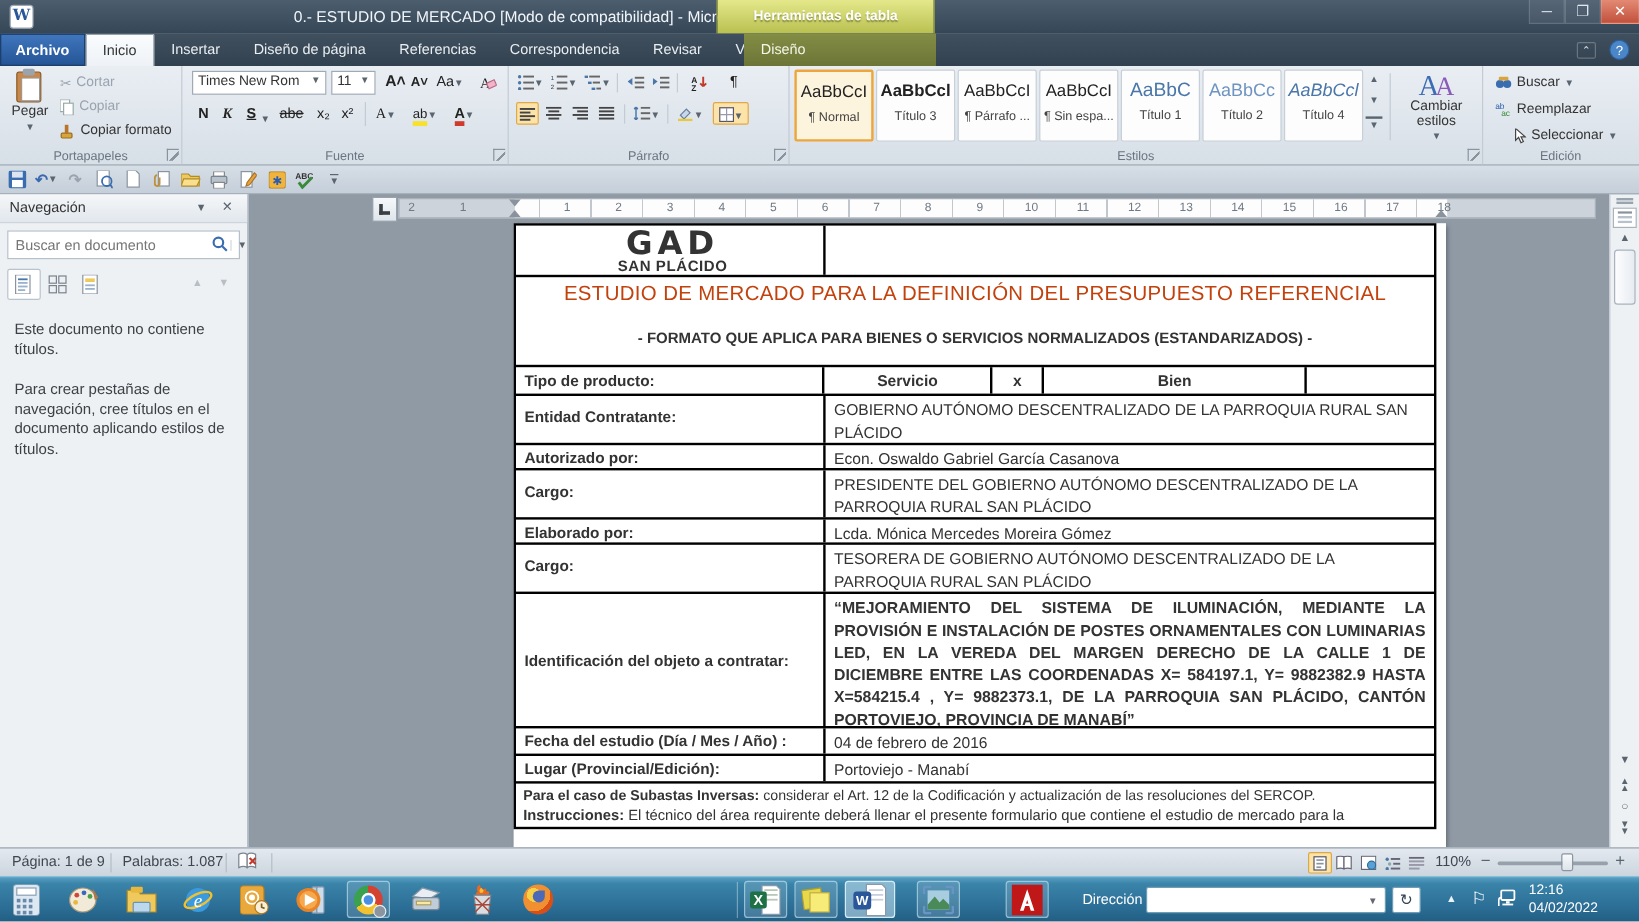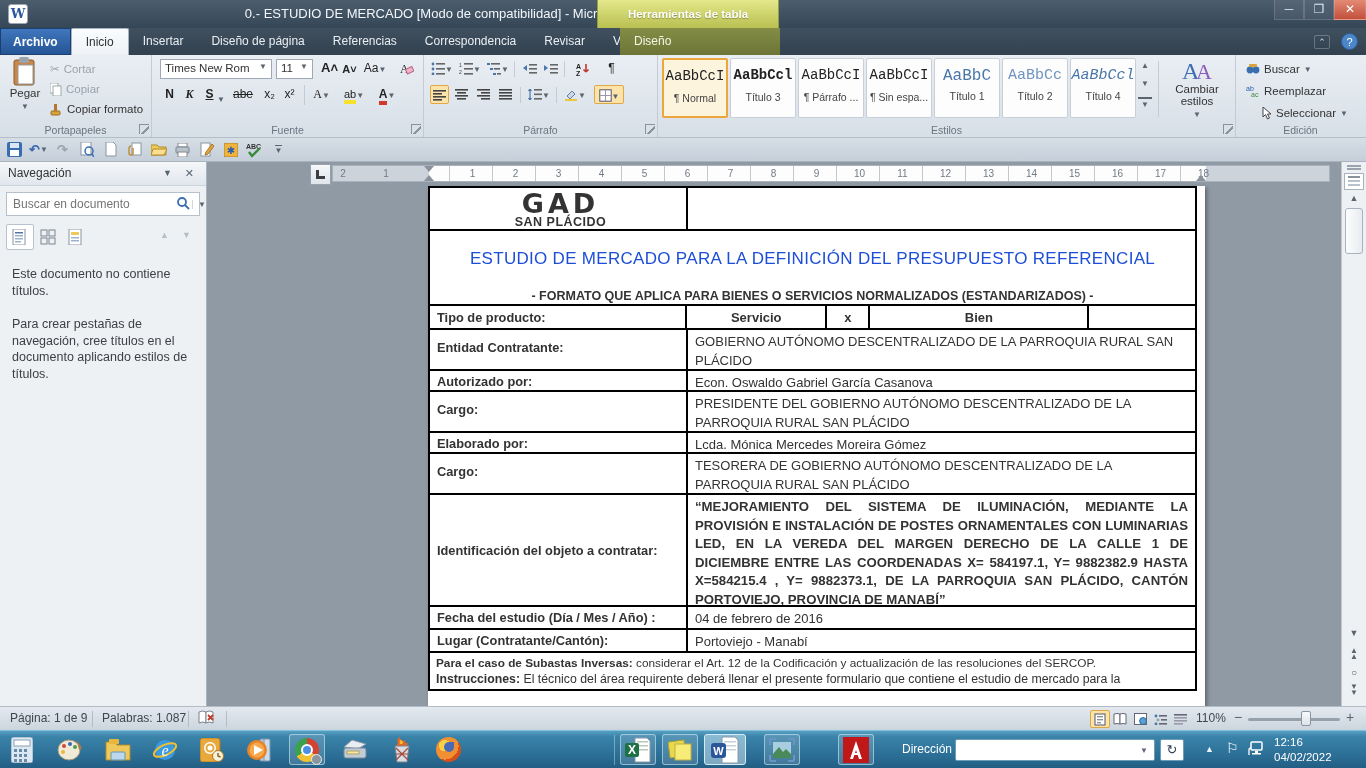--- a/index.html
+++ b/index.html
@@ -34,21 +34,21 @@
   .smbtn{position:absolute;height:20px;font-size:11.5px;color:#333;display:flex;align-items:center;gap:4px}
   .disabled{color:#9aa4ae}
   .combo{position:absolute;height:20px;background:#fff;border:1px solid #a0aab6;font-size:11.5px;padding:2px 4px;white-space:nowrap}
   .combo .dd{float:right;color:#5a6570;font-size:8px;margin-left:4px}
   .fbtn{position:absolute;width:19px;height:19px;text-align:center;line-height:18px;font-size:12px;color:#222}
   .fbtn.on{background:#fbe3a9;border:1px solid #e0a848;border-radius:2px}
   .vline{position:absolute;width:1px;background:#c3cbd4;top:4px;height:48px}
   .caret{font-size:8px;color:#5a6570}
   .styleitem{position:absolute;top:3px;width:66px;height:60px;background:#fdfdfe;border:1px solid #c7cfd8;border-radius:2px;text-align:center}
   .styleitem.sel{border:2px solid #eda63c;background:#fdf4dd}
-  .stprev{font-family:Liberation Mono, monospace;font-size:14px;margin-top:8px;color:#222}
+  .stprev{font-family:Liberation Sans, sans-serif;font-size:14px;margin-top:8px;color:#222}
   .stname{font-size:10.5px;color:#444;margin-top:8px}
   .blue{color:#4a76a8}
   .minisvg{display:inline-block;vertical-align:middle}
 
   
   .qat{left:0;top:138px;width:1366px;height:24px;background:linear-gradient(#d6dee6,#c5cfd9);border-bottom:1px solid #a9b3bd;display:flex;align-items:center;padding-left:6px;gap:7px}
   .qicon{width:17px;height:17px;display:flex;align-items:center;justify-content:center;font-size:13px}
 
   
   .main{left:0;top:162px;width:1366px;height:544px}
@@ -76,21 +76,21 @@
   .dtable{position:absolute;left:0;top:0;width:769px;border:2px solid #000;font-family:"Liberation Sans",sans-serif}
   .trow{display:flex;border-top:2px solid #000}
   .trow:first-child{border-top:none}
   .tc{border-left:2px solid #000;overflow:hidden}
   .tc:first-child{border-left:none}
   .cl{width:256px;font-weight:bold;font-size:12.8px;padding:3px 2px 0 7px}
   .cv{flex:1;font-size:13px;padding:2px 7px 0 7px;line-height:19px}
   .ctr{display:flex;align-items:center;justify-content:center;font-weight:bold;font-size:13px}
   .logo1{font-size:27px;font-weight:bold;letter-spacing:4px;line-height:26px;font-family:"DejaVu Sans",sans-serif}
   .logo2{font-size:12.5px;font-weight:bold;letter-spacing:.5px;margin-top:-2px}
-  .doctitle{font-size:17px;letter-spacing:.3px;text-align:center;margin-top:18px;color:#1d4ed8}
+  .doctitle{font-size:17px;letter-spacing:.3px;text-align:center;margin-top:4px;color:#c2410c}
   .docsub{font-size:12.5px;font-weight:bold;text-align:center;margin-top:20px}
   .identval{font-weight:bold;text-align:justify;line-height:18.6px;font-size:13.2px;padding-top:3px}
   .noterow{display:block;padding:2px 6px;line-height:16px}
 
   .vscroll{left:1341px;top:0;width:25px;height:544px;background:#eef1f4;border-left:1px solid #c0c8d0}
   .vsbtn{position:absolute;left:2px;width:20px;text-align:center;color:#5a6570}
   .vsthumb{position:absolute;left:3px;top:46px;width:18px;height:46px;background:linear-gradient(90deg,#fdfdfe,#e7ecf1);border:1px solid #a9b3bd;border-radius:3px}
 
   
   .statusbar{left:0;top:706px;width:1366px;height:24px;background:linear-gradient(#e3e9ef,#ccd5de);border-top:1px solid #b2bcc6;font-size:12px;color:#3f4650}
@@ -604,21 +604,21 @@
             <div class="tc cl" style="display:flex;align-items:center;padding-top:0">Identificación del objeto a contratar:</div>
             <div class="tc cv identval">“MEJORAMIENTO DEL SISTEMA DE ILUMINACIÓN, MEDIANTE LA PROVISIÓN E INSTALACIÓN DE POSTES ORNAMENTALES CON LUMINARIAS LED, EN LA VEREDA DEL MARGEN DERECHO  DE LA CALLE 1 DE DICIEMBRE ENTRE LAS COORDENADAS X= 584197.1, Y= 9882382.9 HASTA  X=584215.4 , Y= 9882373.1, DE LA PARROQUIA SAN PLÁCIDO, CANTÓN PORTOVIEJO, PROVINCIA DE MANABÍ”</div>
           </div>
 
           <div class="trow" style="height:23px">
             <div class="tc cl">Fecha del estudio (Día / Mes / Año) :</div>
             <div class="tc cv">04 de febrero de 2016</div>
           </div>
 
           <div class="trow" style="height:23px">
-            <div class="tc cl">Lugar (Contratante/Cantón):</div>
+            <div class="tc cl">Lugar (Provincial/Edición):</div>
             <div class="tc cv">Portoviejo - Manabí</div>
           </div>
 
           <div class="trow noterow">
             <div style="font-size:11.8px"><b>Para el caso de Subastas Inversas:</b><span> considerar el Art. 12 de la Codificación y actualización de las resoluciones del SERCOP.</span></div>
             <div style="font-size:12.3px"><b>Instrucciones:</b><span> El técnico del área requirente deberá llenar el presente formulario que contiene el estudio de mercado para la</span></div>
           </div>
 
         </div>
       </div>

